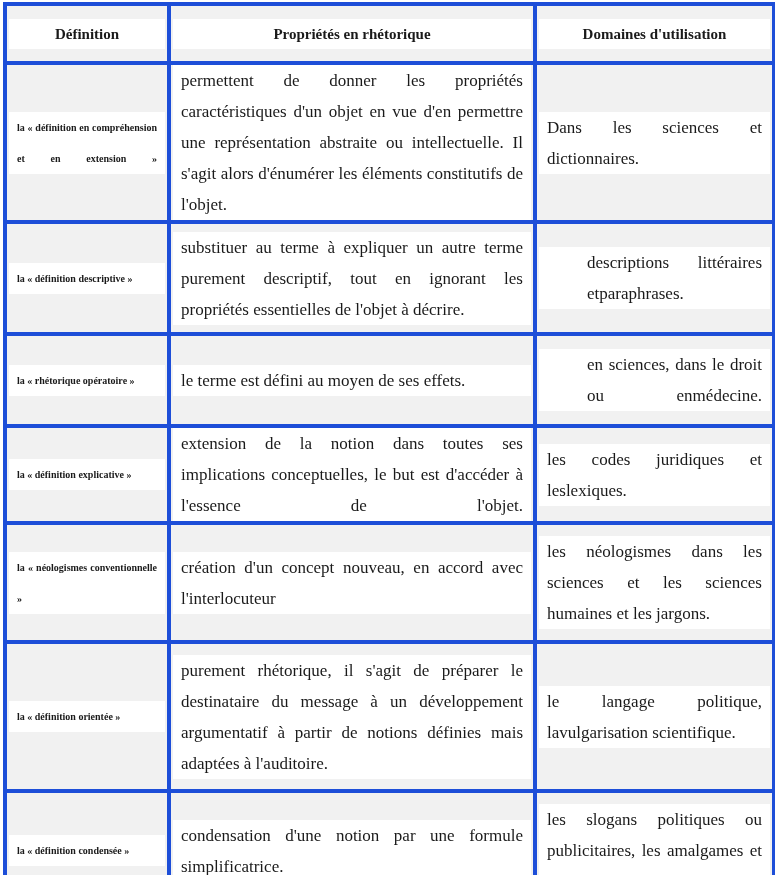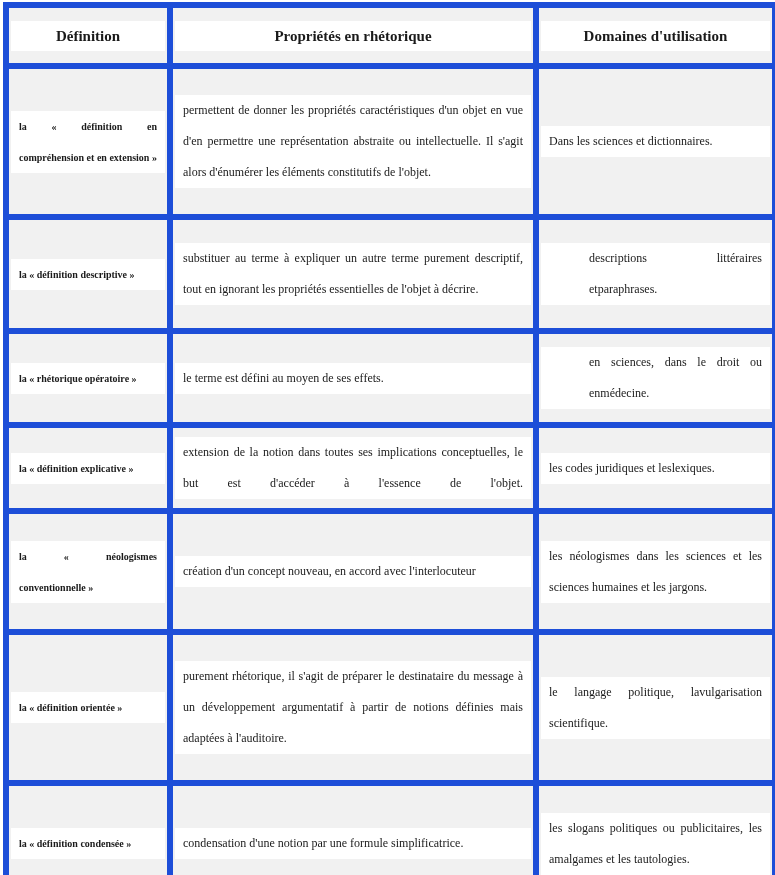--- a/index.html
+++ b/index.html
@@ -35,21 +35,21 @@
     table-layout: fixed;
     background: #f1f1f1;
   }
 
   table.def-table col.c1 { width: 164px; }
   table.def-table col.c2 { width: 366px; }
   table.def-table col.c3 { width: 239px; }
 
   table.def-table th,
   table.def-table td {
-    border: 6px solid #1d4ed8;
+    border: 4px solid #1d4ed8;
     background: #f1f1f1;
     vertical-align: middle;
     padding: 0;
   }
 
   
   thead th {
     height: 55px;
     padding: 0;
   }
@@ -61,21 +61,21 @@
     line-height: 26px;
     padding: 2px 8px;
     margin: 0 2px;
   }
 
   
   .cell-inner {
     background: #ffffff;
     padding: 0 8px;
     margin: 0 2px;
-    font-size: 12px;
+    font-size: 17px;
     line-height: 31px;
   }
   td.c-def .cell-inner {
     font-weight: bold;
     text-align: justify;
     text-align-last: left;
     font-size: 10px;
   }
   td.c-def.justified-full .cell-inner {
     text-align: justify;

